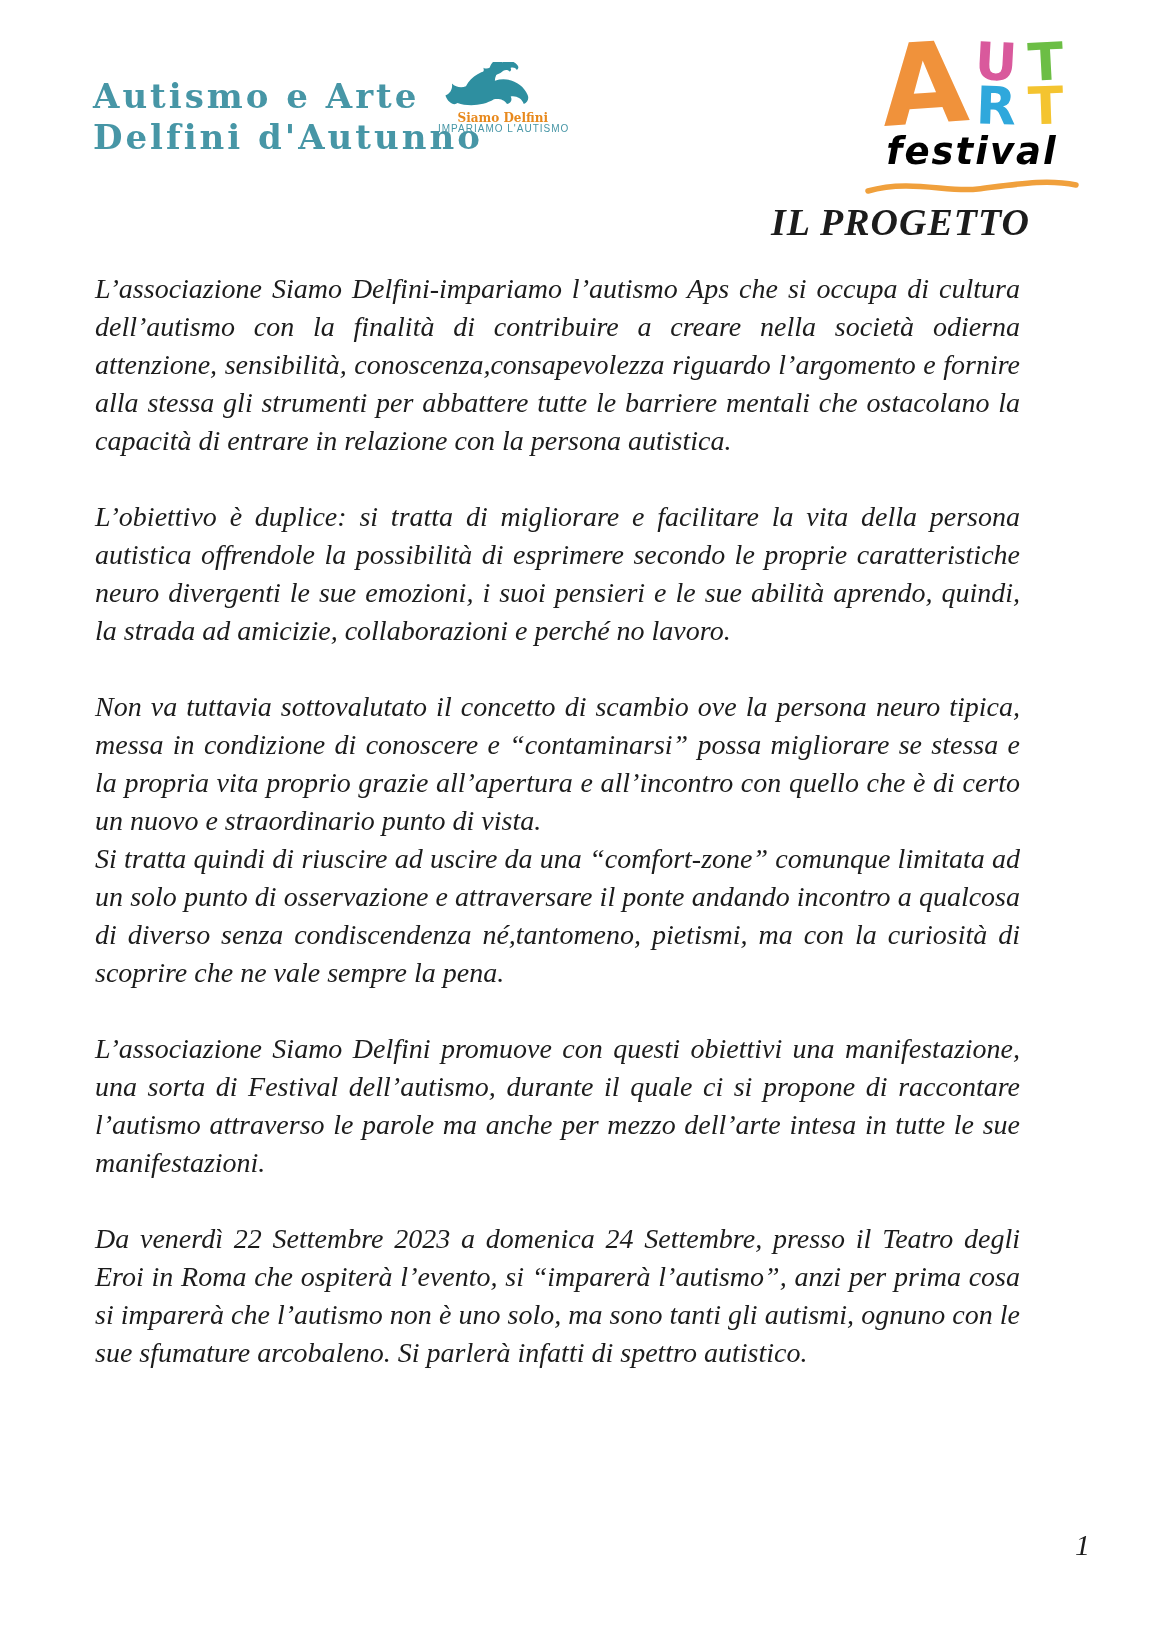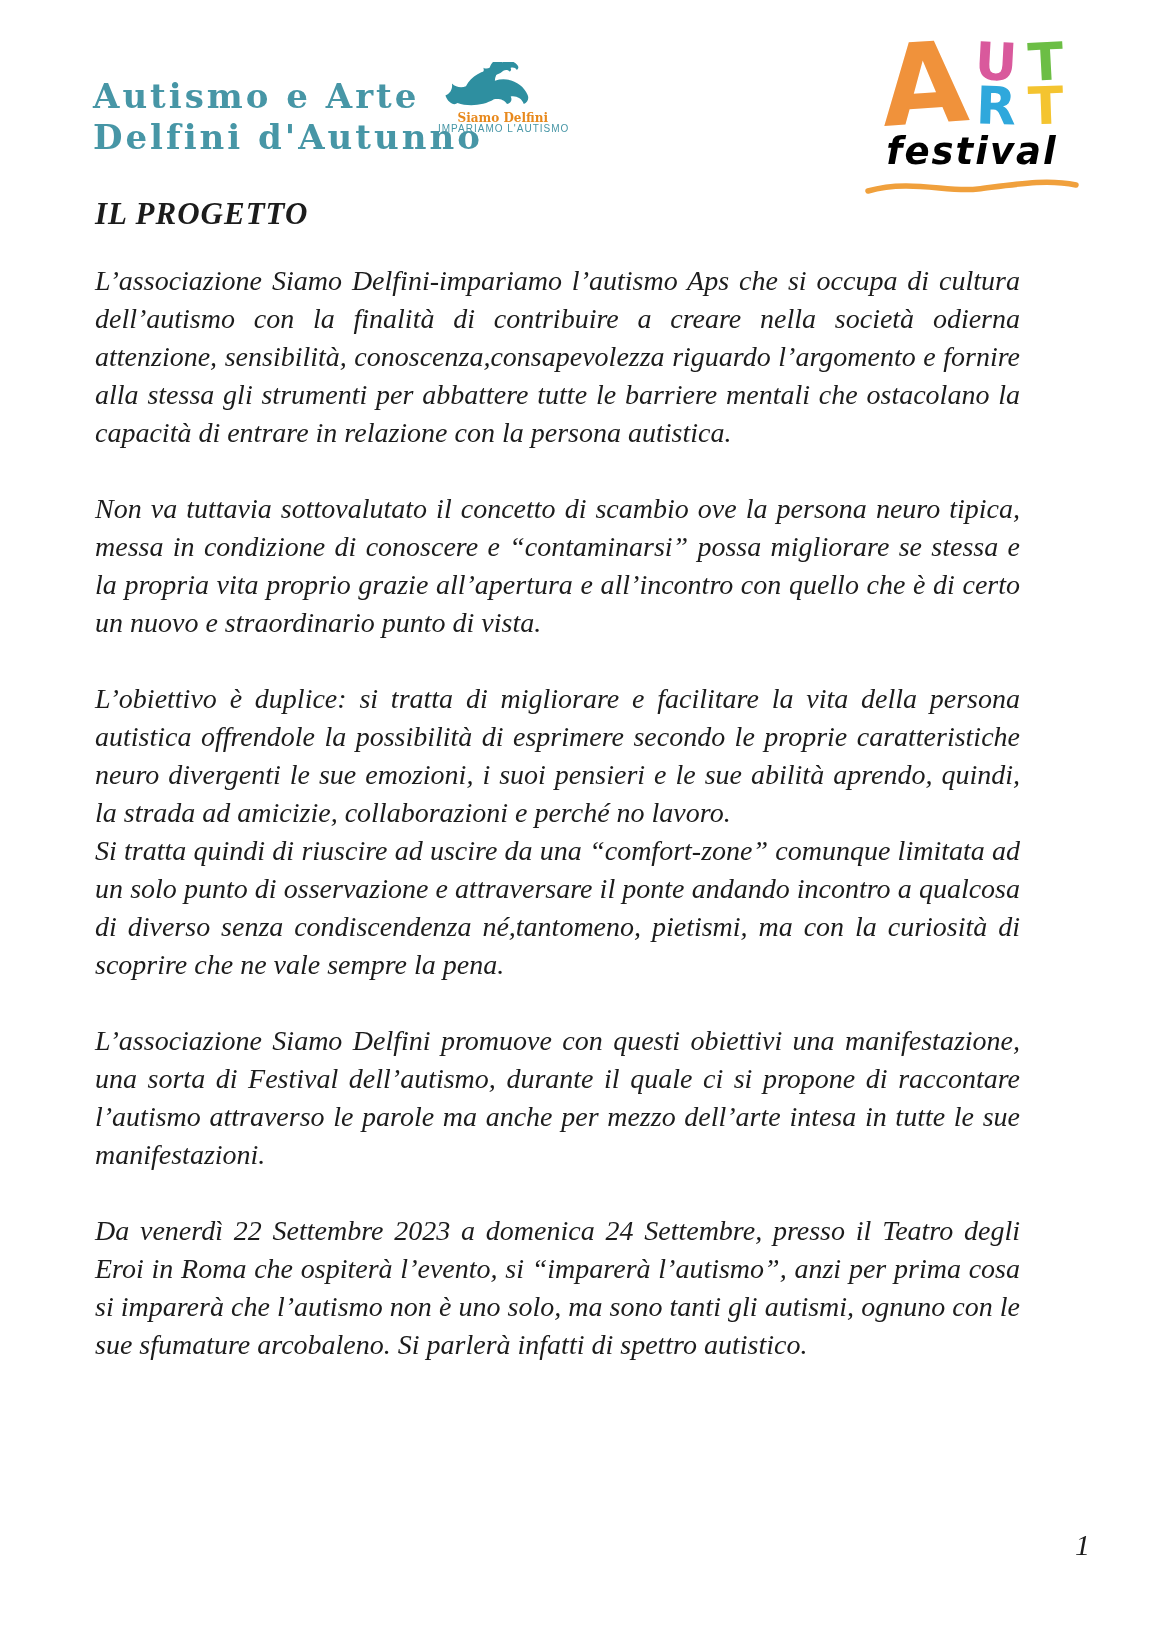--- a/index.html
+++ b/index.html
@@ -56,25 +56,25 @@
     font-family:"DejaVu Sans", sans-serif;
     font-weight:bold; font-style:italic;
     font-size:37px; line-height:40px; letter-spacing:2px;
     margin-top:4px;
   }
   .autart-wave { display:block; margin:4px auto 0 auto; }
 
   
   .content { position:absolute; left:95px; top:194px; width:935px; color:#1c1c1c; }
   .doc-title {
-    text-align:left;
-    font-size:31px; line-height:40px;
+    text-align:right;
+    font-size:38px; line-height:40px;
     font-weight:bold; font-style:italic;
     letter-spacing:1px;
-    margin:0 0 28px 0;
+    margin:8px 0 28px 0;
   }
   .para {
     font-style:italic;
     font-size:28px;
     line-height:38px;
     text-align:justify;
     margin:38px 10px 0 0;
     font-family:Liberation Serif, serif;
   }
   .para.first { margin-top:0; }
@@ -116,22 +116,22 @@
     </div>
     <div class="autart-word">festival</div>
     <svg class="autart-wave" width="218" height="22" viewBox="0 0 218 22" aria-hidden="true">
       <path d="M5,15 C48,3 85,17 115,13 C155,8 184,3 213,9" stroke="#F0A03C" stroke-width="5.5" fill="none" stroke-linecap="round"></path>
     </svg>
   </div>
 
   <div class="content">
     <h1 class="doc-title">IL PROGETTO</h1>
     <p class="para first">L’associazione Siamo Delfini-impariamo l’autismo Aps  che si occupa di cultura dell’autismo con la finalità di contribuire a creare nella società odierna attenzione, sensibilità, conoscenza,consapevolezza riguardo l’argomento e fornire alla stessa  gli strumenti per abbattere tutte le barriere mentali che ostacolano la capacità di entrare in relazione con la persona autistica.</p>
+    <p class="para">L’obiettivo è duplice: si tratta di migliorare e facilitare la vita della persona autistica offrendole la possibilità di esprimere secondo le proprie caratteristiche neuro divergenti le sue emozioni, i suoi pensieri e le sue abilità aprendo, quindi, la strada ad amicizie, collaborazioni e perché no lavoro.</p>
     <p class="para">Non va tuttavia sottovalutato il concetto di scambio ove la persona neuro tipica, messa in condizione di conoscere e “contaminarsi” possa migliorare se stessa e la propria vita proprio grazie all’apertura e all’incontro con quello che è di certo un nuovo e straordinario punto di vista.</p>
-    <p class="para">L’obiettivo è duplice: si tratta di migliorare e facilitare la vita della persona autistica offrendole la possibilità di esprimere secondo le proprie caratteristiche neuro divergenti le sue emozioni, i suoi pensieri e le sue abilità aprendo, quindi, la strada ad amicizie, collaborazioni e perché no lavoro.</p>
     <p class="para no-gap">Si tratta quindi di riuscire ad uscire da una “comfort-zone” comunque limitata ad un solo punto di osservazione e attraversare il ponte andando incontro a qualcosa di diverso senza condiscendenza né,tantomeno, pietismi, ma con la curiosità di scoprire che ne vale sempre la pena.</p>
     <p class="para">L’associazione Siamo Delfini promuove con questi obiettivi una manifestazione, una sorta di Festival dell’autismo,  durante il quale ci si propone di raccontare l’autismo attraverso le parole ma anche per mezzo dell’arte intesa in tutte le sue manifestazioni.</p>
     <p class="para">Da venerdì 22 Settembre 2023 a domenica 24 Settembre, presso il Teatro degli Eroi in  Roma che ospiterà l’evento, si “imparerà l’autismo”, anzi per prima cosa si imparerà che l’autismo non è uno solo, ma sono tanti gli autismi, ognuno con le sue sfumature arcobaleno. Si parlerà infatti di spettro autistico.</p>
   </div>
 
   <div class="page-number">1</div>
 
 </div>
 
 </body></html>

